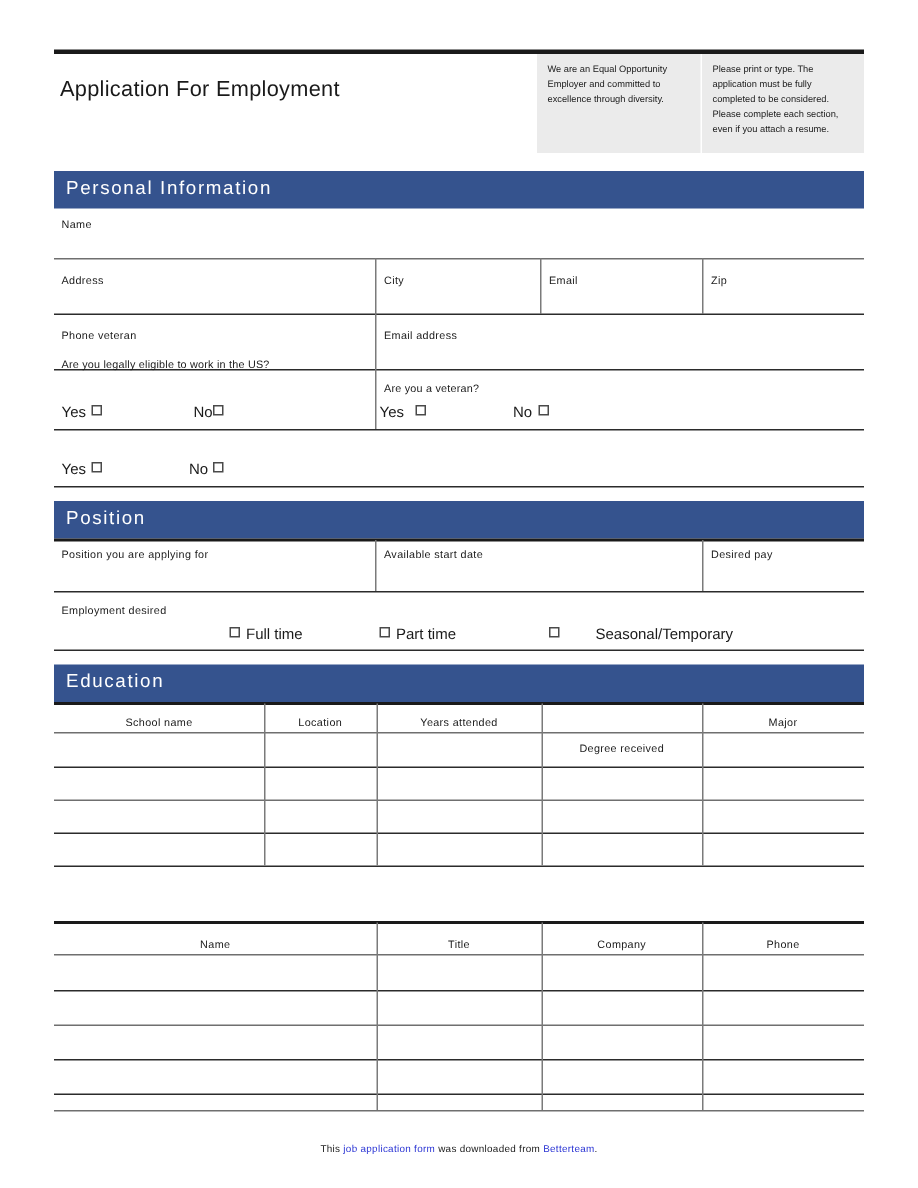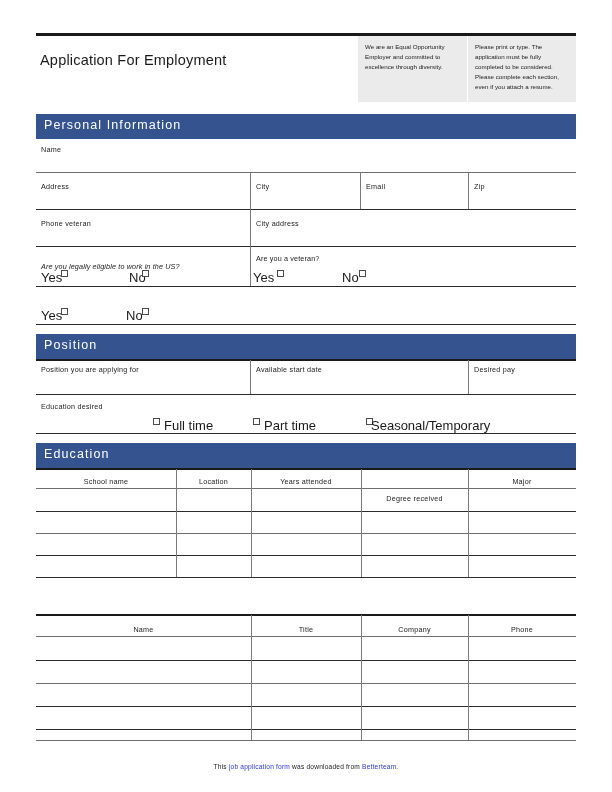--- a/index.html
+++ b/index.html
@@ -126,21 +126,21 @@
   }
   .qlabel {
     position: absolute;
     font-size: 7.2px;
     color: #1a1a1a;
     letter-spacing: 0.15px;
     white-space: nowrap;
   }
   .optlabel {
     position: absolute;
-    font-size: 13px;
+    font-size: 10px;
     color: #1a1a1a;
     white-space: nowrap;
   }
   .chk {
     position: absolute;
     width: 7px;
     height: 7px;
     border: 1px solid #4a4a4a;
     background: #fff;
     box-sizing: border-box;
@@ -195,25 +195,25 @@
   <div class="flabel" style="left:41px; top:182px;">Address</div>
   <div class="flabel" style="left:256px; top:182px;">City</div>
   <div class="flabel" style="left:366px; top:182px;">Email</div>
   <div class="flabel" style="left:474px; top:182px;">Zip</div>
   <div class="vline" style="left:250px; top:172px; height:37px;"></div>
   <div class="vline" style="left:360px; top:172px; height:37px;"></div>
   <div class="vline" style="left:468px; top:172px; height:37px;"></div>
   <div class="hline dark" style="left:36px; top:209px; width:540px;"></div>
 
   <div class="flabel" style="left:41px; top:219px;">Phone veteran</div>
-  <div class="flabel" style="left:256px; top:219px;">City address</div>
+  <div class="flabel" style="left:256px; top:219px;">Email address</div>
   <div class="vline" style="left:250px; top:209px; height:37px;"></div>
   <div class="hline dark" style="left:36px; top:246px; width:540px;"></div>
 
-  <div class="qlabel" style="left:41px; top:262px;font-style:italic;">Are you legally eligible to work in the US?</div>
+  <div class="qlabel" style="left:41px; top:238px;">Are you legally eligible to work in the US?</div>
   <div class="optlabel" style="left:41px; top:270px;">Yes</div>
   <div class="chk" style="left:61px; top:270px;"></div>
   <div class="optlabel" style="left:129px; top:270px;">No</div>
   <div class="chk" style="left:142px; top:270px;"></div>
 
   <div class="qlabel" style="left:256px; top:254px;">Are you a veteran?</div>
   <div class="optlabel" style="left:253px; top:270px;">Yes</div>
   <div class="chk" style="left:277px; top:270px;"></div>
   <div class="optlabel" style="left:342px; top:270px;">No</div>
   <div class="chk" style="left:359px; top:270px;"></div>
@@ -232,28 +232,28 @@
   </div>
   <div class="hline thick" style="left:36px; top:359px; width:540px;"></div>
 
   <div class="flabel" style="left:41px; top:365px;">Position you are applying for</div>
   <div class="flabel" style="left:256px; top:365px;">Available start date</div>
   <div class="flabel" style="left:474px; top:365px;">Desired pay</div>
   <div class="vline" style="left:250px; top:360px; height:34px;"></div>
   <div class="vline" style="left:468px; top:360px; height:34px;"></div>
   <div class="hline dark" style="left:36px; top:394px; width:540px;"></div>
 
-  <div class="flabel" style="left:41px; top:402px;">Education desired</div>
+  <div class="flabel" style="left:41px; top:402px;">Employment desired</div>
 
   <div class="chk" style="left:153px; top:418px;"></div>
   <div class="optlabel" style="left:164px; top:418px;">Full time</div>
   <div class="chk" style="left:253px; top:418px;"></div>
   <div class="optlabel" style="left:264px; top:418px;">Part time</div>
   <div class="chk" style="left:366px; top:418px;"></div>
-  <div class="optlabel" style="left:371px; top:418px;">Seasonal/Temporary</div>
+  <div class="optlabel" style="left:397px; top:418px;">Seasonal/Temporary</div>
   <div class="hline dark" style="left:36px; top:433px; width:540px;"></div>
 
   <div class="section-bar" style="top:443px;">
     <span class="bar-title">Education</span>
   </div>
   <div class="hline thick" style="left:36px; top:468px; width:540px;"></div>
 
   <div class="colhead" style="left:36px; top:477px; width:140px;">School name</div>
   <div class="colhead" style="left:176px; top:477px; width:75px;">Location</div>
   <div class="colhead" style="left:251px; top:477px; width:110px;">Years attended</div>

